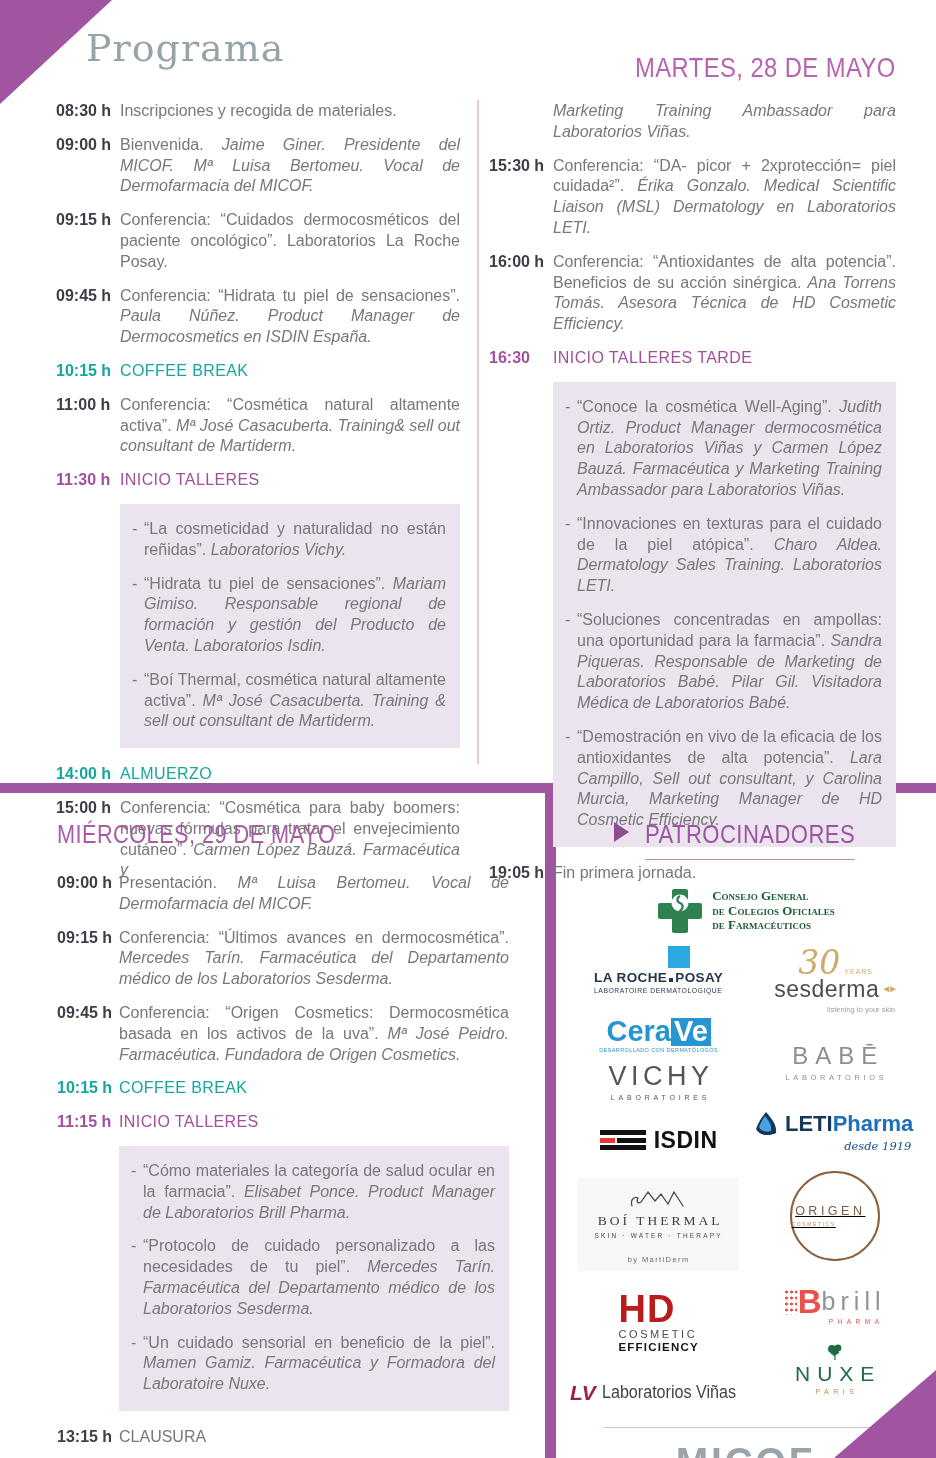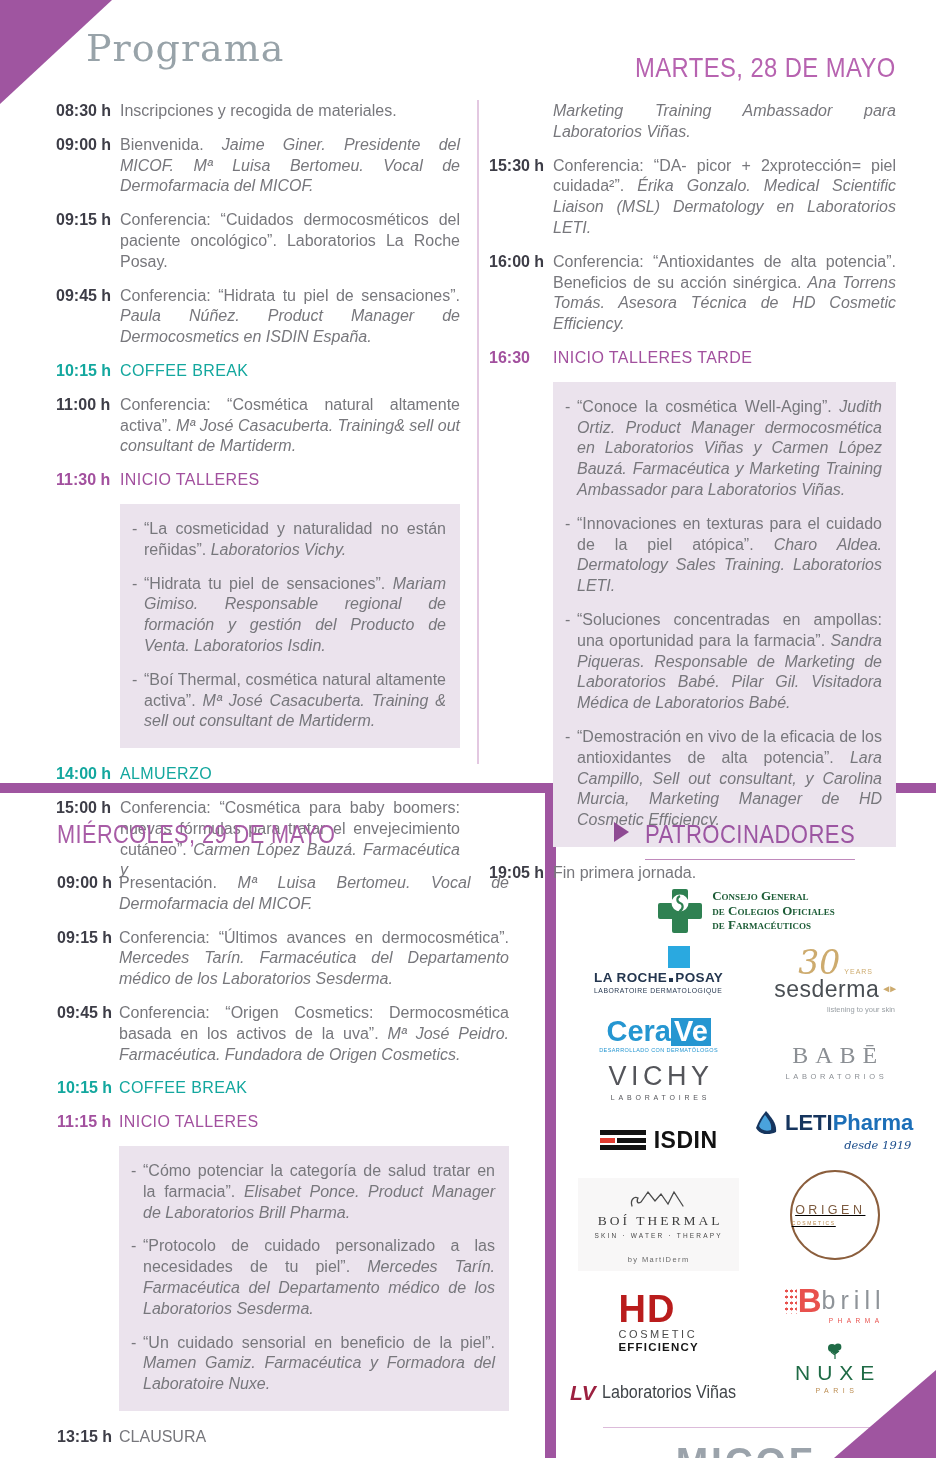--- a/index.html
+++ b/index.html
@@ -71,21 +71,21 @@
   .ses-bow{color:#cdab6e;font-size:10px;margin-left:2px;letter-spacing:-3px;}
   .ses-tag{font-size:7.5px;color:#9aa0a5;margin-top:4px;}
 
   .cerave{margin-top:24px;align-items:center;}
   .cv-line{display:flex;align-items:flex-end;font-weight:700;font-size:29px;line-height:.95;}
   .cv-a{color:#2596d1;}
   .cv-b{color:#fff;background:#2596d1;padding:0 3px;}
   .cv-sub{font-size:5.5px;color:#2596d1;letter-spacing:.4px;margin-top:1px;}
 
   .babe{margin-top:28px;}
-  .babe-n{font-size:24px;color:#8b8f94;letter-spacing:7px;font-weight:400;text-indent:7px;font-family:Liberation Serif, serif;}
+  .babe-n{font-size:24px;color:#8b8f94;letter-spacing:7px;font-weight:400;text-indent:7px;}
   .babe-s{font-size:7.5px;color:#8b8f94;letter-spacing:3.6px;margin-top:3px;text-indent:3.6px;}
 
   .vichy{margin-top:8px;}
   .vichy-n{font-size:27px;color:#54555a;letter-spacing:4.5px;text-indent:4.5px;}
   .vichy-s{font-size:7px;color:#54555a;letter-spacing:3.8px;margin-top:2px;text-indent:3.8px;}
 
   .isdin{margin-top:26px;flex-direction:row;align-items:center;gap:8px;display:flex;}
   .isdin-icon{width:46px;display:flex;flex-direction:column;gap:2.5px;}
   .isdin-icon .r1,.isdin-icon .r3{height:5px;background:#121212;}
   .isdin-icon .r2{display:flex;gap:2.5px;height:5px;}
@@ -259,21 +259,21 @@
           <div class="stime">10:15 h</div>
           <div class="sbody"><span>COFFEE BREAK</span></div>
         </div>
         <div class="srow talleres">
           <div class="stime">11:15 h</div>
           <div class="sbody"><span>INICIO TALLERES</span></div>
         </div>
         <div class="tbox">
           <div class="bullet">
             <span class="bdash">-</span>
-            <div class="btext"><span>“Cómo potenciar la categoría de salud tratar en la farmacia”. </span><span class="it">Elisabet Ponce. Product Manager de Laboratorios Brill Pharma.</span></div>
+            <div class="btext"><span>“Cómo materiales la categoría de salud ocular en la farmacia”. </span><span class="it">Elisabet Ponce. Product Manager de Laboratorios Brill Pharma.</span></div>
           </div>
           <div class="bullet">
             <span class="bdash">-</span>
             <div class="btext"><span>“Protocolo de cuidado personalizado a las necesidades de tu piel”. </span><span class="it">Mercedes Tarín. Farmacéutica del Departamento médico de los Laboratorios Sesderma.</span></div>
           </div>
           <div class="bullet">
             <span class="bdash">-</span>
             <div class="btext"><span>“Un cuidado sensorial en beneficio de la piel”. </span><span class="it">Mamen Gamiz. Farmacéutica y Formadora del Laboratoire Nuxe.</span></div>
           </div>
         </div>

